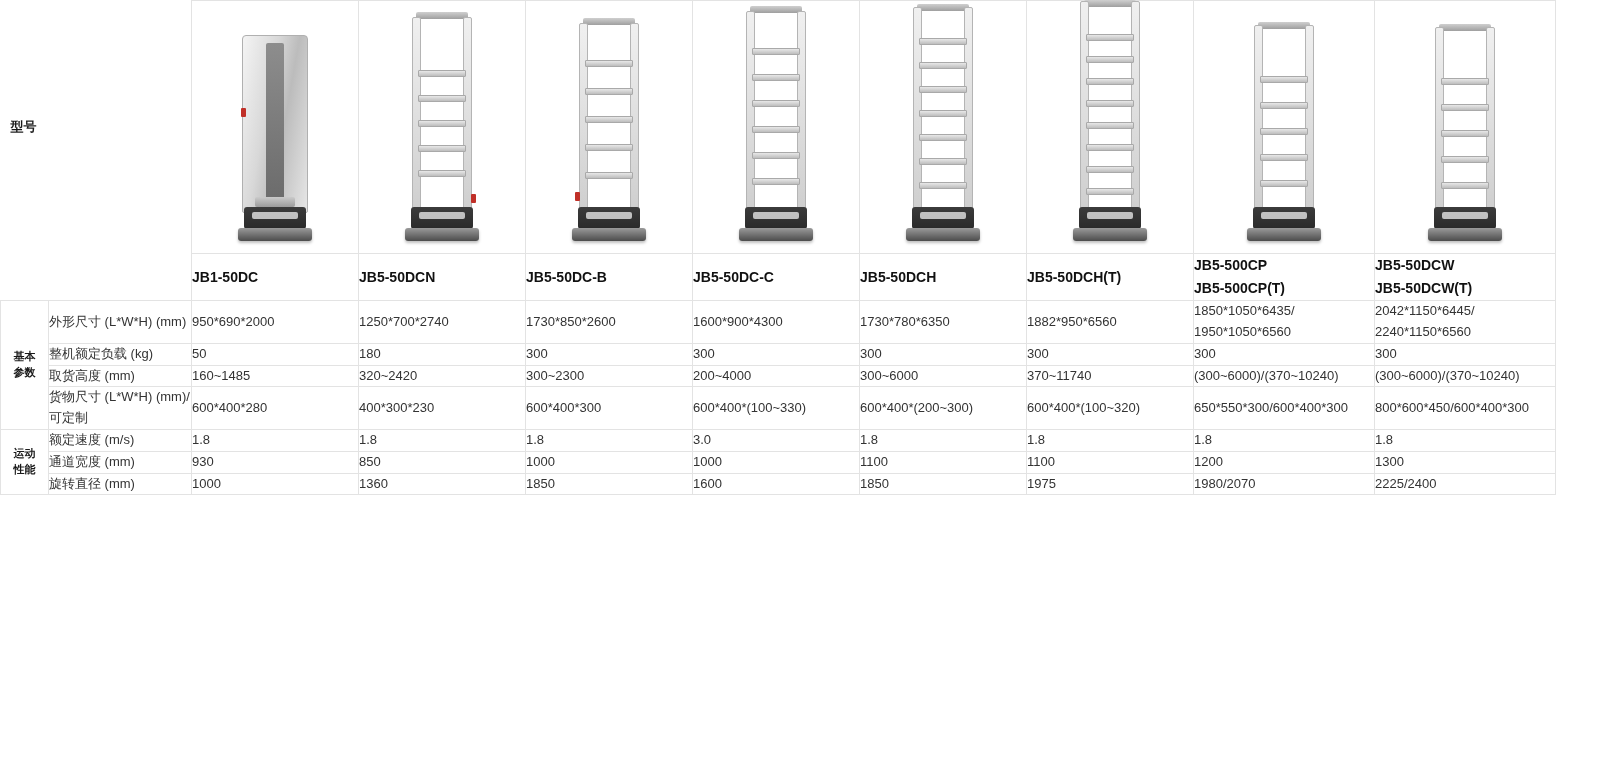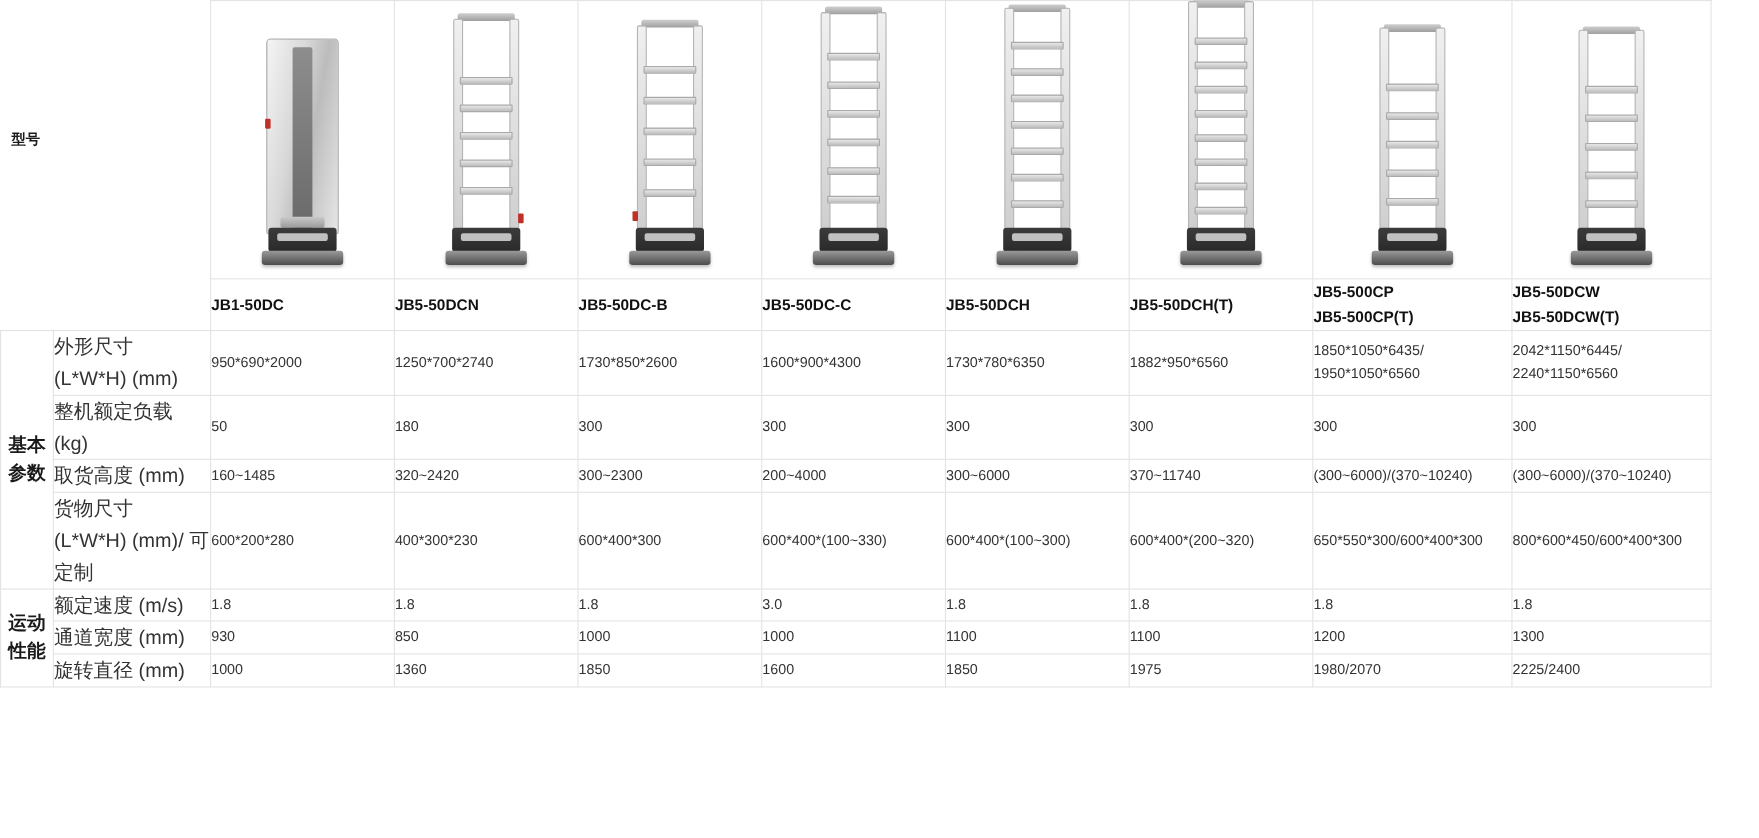--- a/index.html
+++ b/index.html
@@ -26,28 +26,28 @@
     padding: 0;
   }
   
   col.c-group { width: 48px; }
   col.c-param { width: 143px; }
   col.c-model { width: 167px; }
   col.c-model-wide { width: 181px; }
 
   .group-cell {
     font-weight: bold;
-    font-size: 17px;
+    font-size: 11px;
     text-align: center;
     color: #1a1a1a;
     line-height: 1.45;
     padding: 4px 6px;
   }
   .param-cell {
-    font-size: 18px;
+    font-size: 13px;
     color: #333333;
     padding: 10px 8px 10px 12px;
     line-height: 1.6;
   }
   .val-cell {
     font-size: 13px;
     color: #333333;
     padding: 10px 10px 10px 10px;
     line-height: 1.6;
   }
@@ -401,26 +401,26 @@
     <td class="val-cell">300~2300</td>
     <td class="val-cell">200~4000</td>
     <td class="val-cell">300~6000</td>
     <td class="val-cell">370~11740</td>
     <td class="val-cell">(300~6000)/(370~10240)</td>
     <td class="val-cell">(300~6000)/(370~10240)</td>
   </tr>
 
   <tr>
     <td class="param-cell">货物尺寸 (L*W*H) (mm)/ 可定制</td>
-    <td class="val-cell">600*200*280</td>
+    <td class="val-cell">600*400*280</td>
     <td class="val-cell">400*300*230</td>
     <td class="val-cell">600*400*300</td>
     <td class="val-cell">600*400*(100~330)</td>
-    <td class="val-cell">600*400*(100~300)</td>
-    <td class="val-cell">600*400*(200~320)</td>
+    <td class="val-cell">600*400*(200~300)</td>
+    <td class="val-cell">600*400*(100~320)</td>
     <td class="val-cell">650*550*300/600*400*300</td>
     <td class="val-cell">800*600*450/600*400*300</td>
   </tr>
 
   <tr>
     <td class="group-cell" rowspan="3">
       <div>运动</div>
       <div>性能</div>
     </td>
     <td class="param-cell">额定速度 (m/s)</td>

